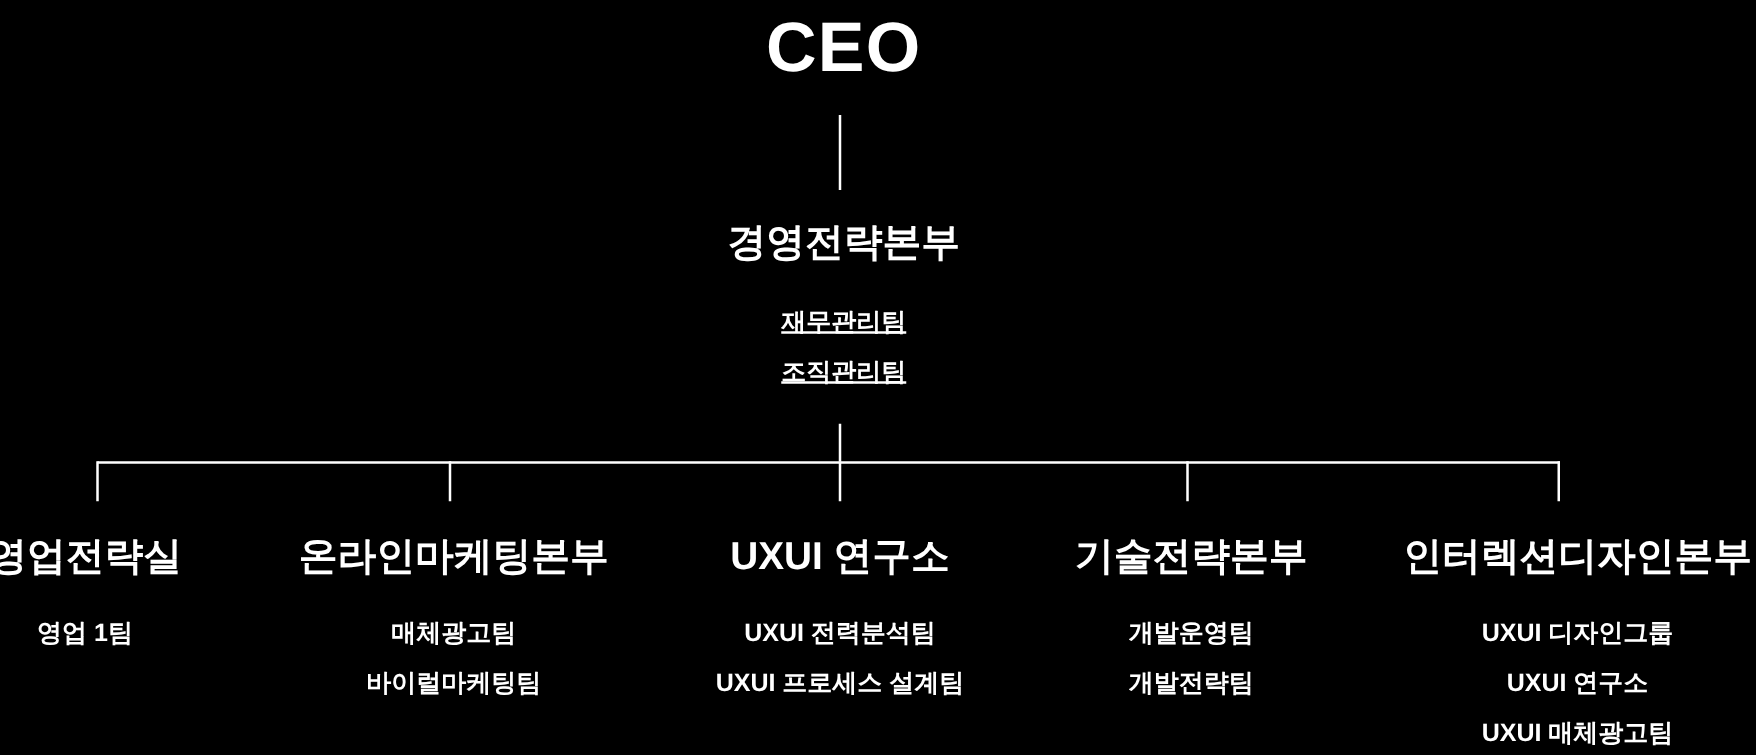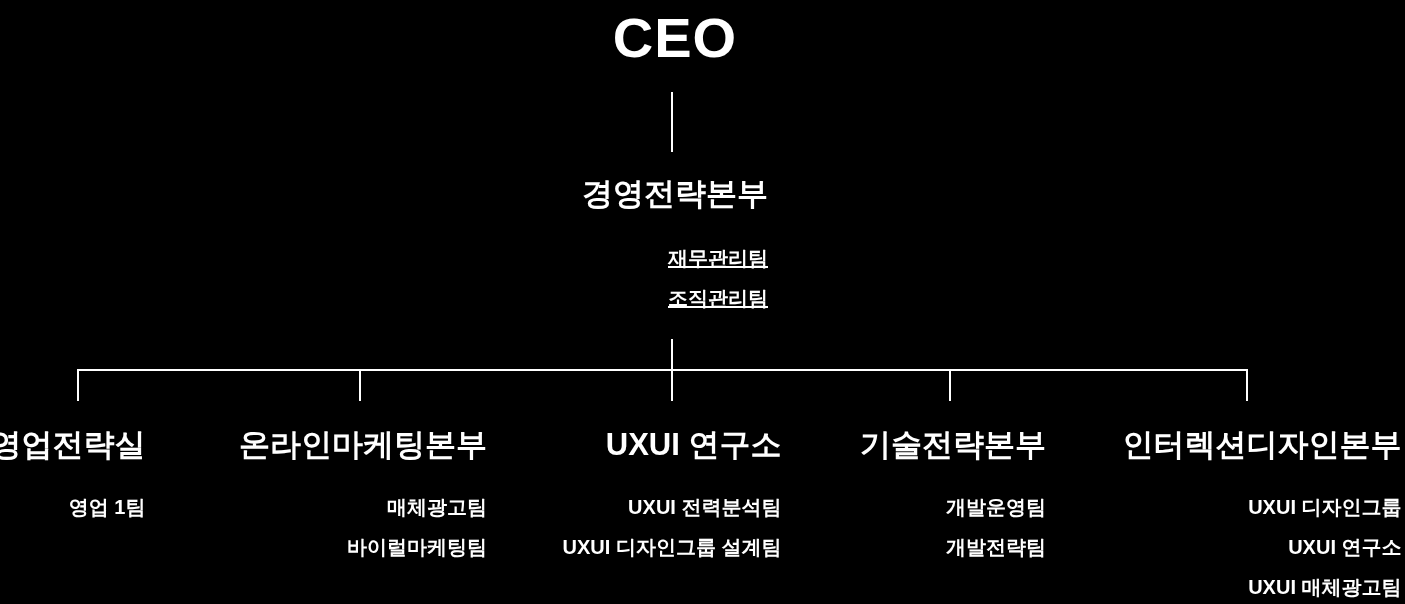--- a/index.html
+++ b/index.html
@@ -35,21 +35,21 @@
   }
   .hline {
     position: absolute;
     height: 2px;
     background: #ffffff;
   }
 
   .group {
     position: absolute;
     transform: translateX(-50%);
-    text-align: right;
+    text-align: center;
     white-space: nowrap;
   }
   .group .title {
     font-size: 31px;
     line-height: 40px;
     font-weight: 700;
   }
   .group .teams {
     margin-top: 30px;
   }
@@ -103,21 +103,21 @@
     <div class="teams">
       <div class="team">매체광고팀</div>
       <div class="team">바이럴마케팅팀</div>
     </div>
   </div>
 
   <div class="group" style="left:672px; top:425px;">
     <div class="title">UXUI 연구소</div>
     <div class="teams">
       <div class="team">UXUI 전력분석팀</div>
-      <div class="team">UXUI 디자인그룹 설계팀</div>
+      <div class="team">UXUI 프로세스 설계팀</div>
     </div>
   </div>
 
   <div class="group" style="left:953px; top:425px;">
     <div class="title">기술전략본부</div>
     <div class="teams">
       <div class="team">개발운영팀</div>
       <div class="team">개발전략팀</div>
     </div>
   </div>

